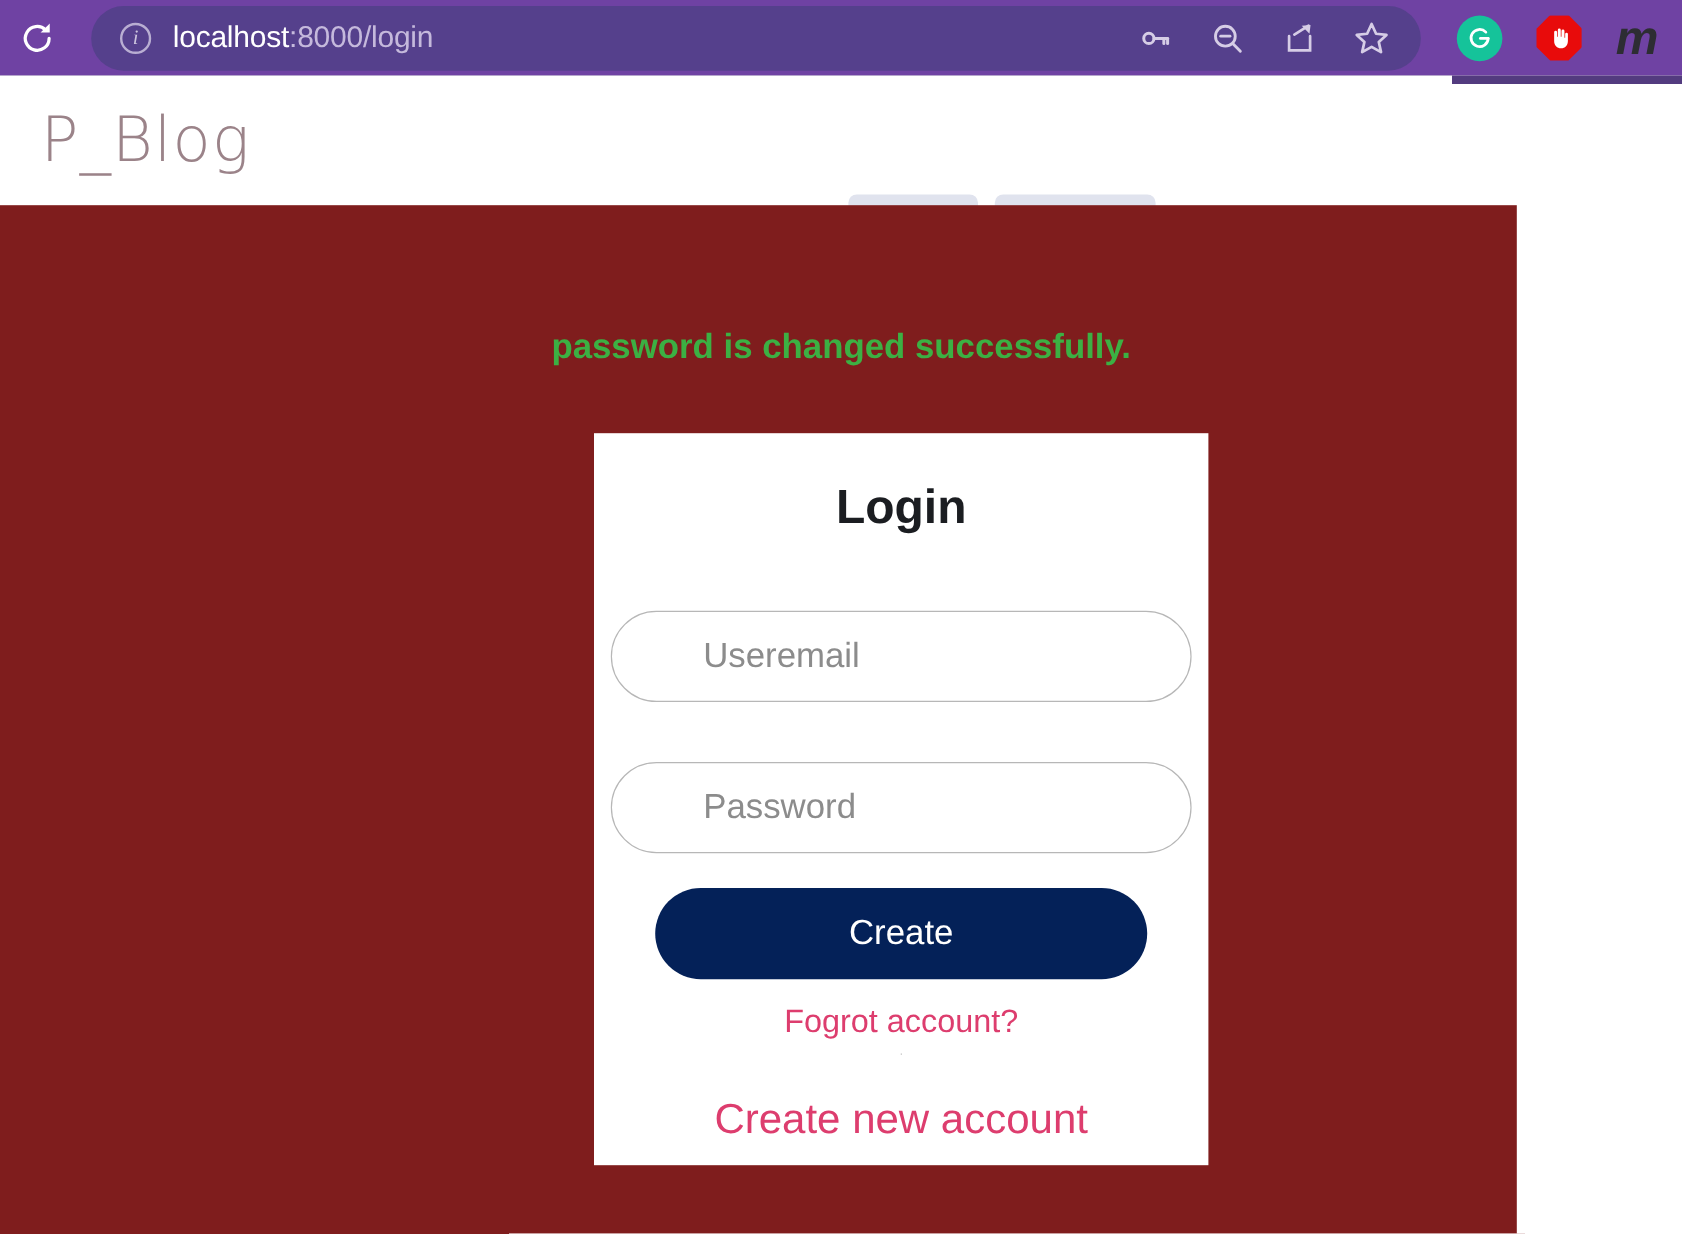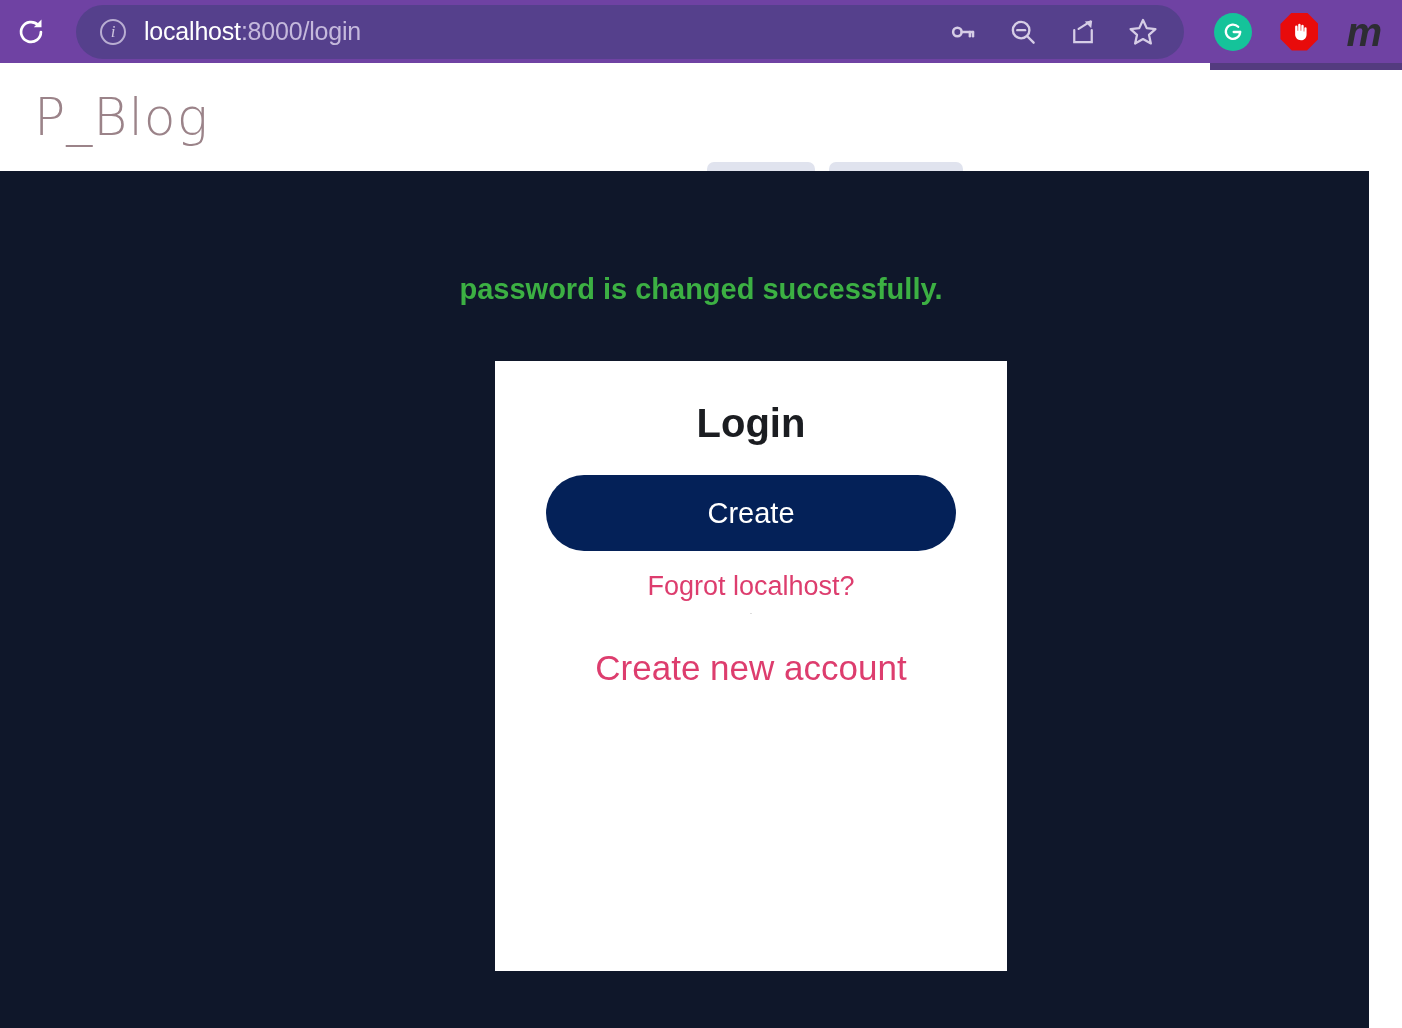--- a/index.html
+++ b/index.html
@@ -155,23 +155,23 @@
     font-size: 25px;
     font-weight: bold;
     color: #111418;
     font-family: "Liberation Sans", sans-serif;
     cursor: pointer;
     line-height: 1.1;
   }
 
   
   .page-body {
-    width: 1369px;
+    width: 1264px;
     height: 857px;
-    background: #0f172a;
+    background: #7f1d1d;
     position: relative;
   }
 
   .flash-message {
     position: absolute;
     left: 0; top: 102px;
     width: 1402px;
     text-align: center;
     font-size: 29px;
     font-weight: bold;
@@ -330,23 +330,25 @@
   </div>
 </div>
 
 <div class="page-body">
 
   <div class="flash-message">password is changed successfully.</div>
 
   <div class="login-card">
     <div class="card-title">Login</div>
 
-
+    <input class="field field-email" type="text" placeholder="Useremail" style="">
+
+    <input class="field field-passwd" type="password" placeholder="Password" style="">
 
     <button class="submit-btn">Create</button>
 
-    <a class="forgot-link" href="#">Fogrot localhost?</a>
+    <a class="forgot-link" href="#">Fogrot account?</a>
 
     <span class="tiny-dot">·</span>
 
     <a class="create-link" href="#">Create new account</a>
   </div>
 </div>
 
 </body></html>

